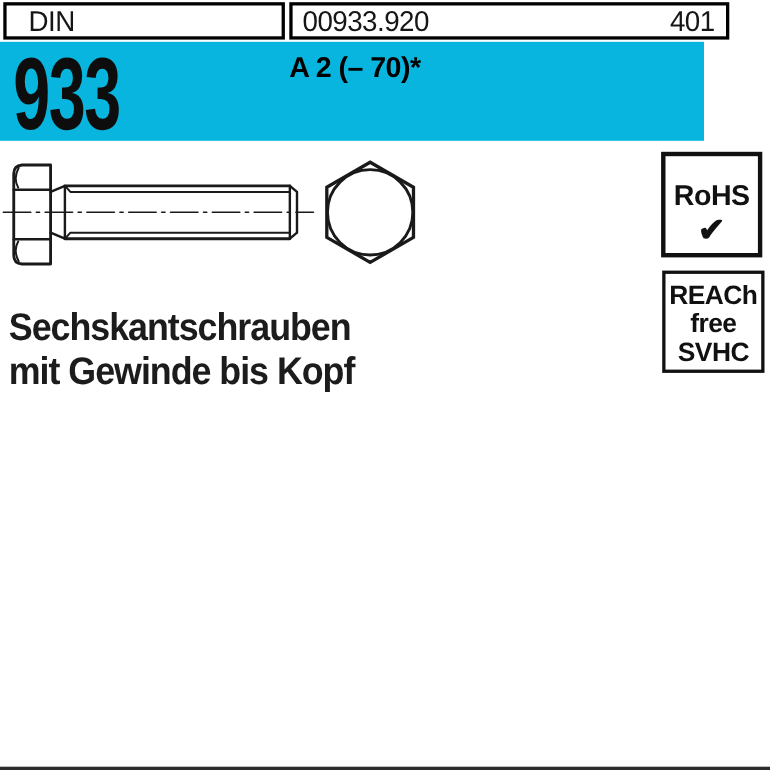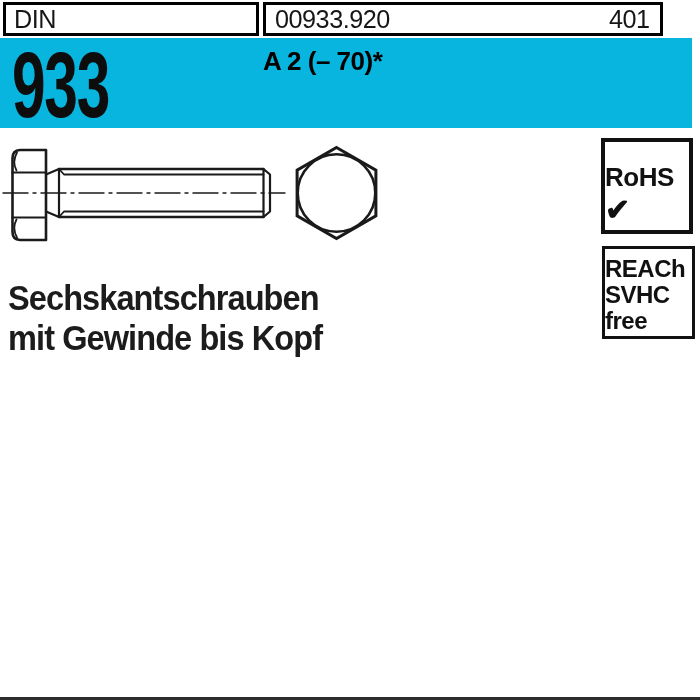--- a/index.html
+++ b/index.html
@@ -8,46 +8,46 @@
     font-family:"Liberation Sans", sans-serif; color:#161616;
   }
   .page { position:absolute; inset:0; background:#ffffff; }
 
   
   .hdr-box {
     position:absolute; top:2px; height:34px; background:#ffffff;
     border:3px solid #000000; box-sizing:border-box;
     display:flex; align-items:center; font-size:26px; line-height:1;
   }
-  .hdr-box-din   { left:3px;   width:256px; padding:0 8px; }
+  .hdr-box-din   { left:3px;   width:256px; padding:0 20px; }
   .hdr-box-right { left:263px; width:400px; padding:0 9px; justify-content:space-between; }
   .hdr-text { letter-spacing:-0.5px; transform:scaleX(0.97); transform-origin:left center; }
 
   
   .band {
-    position:absolute; left:0; top:38px; width:692px; height:90px;
+    position:absolute; left:0; top:38px; width:640px; height:90px;
     background:#08b5de;
   }
   .band-number {
     position:absolute; left:12px; top:6px;
     font-size:93px; font-weight:bold; line-height:0.9; color:#0d0d0d;
     transform:scaleX(0.65); transform-origin:left top; letter-spacing:-2px;
   }
   .band-material {
     position:absolute; left:263px; top:8px;
     font-size:26px; font-weight:bold; color:#000000; letter-spacing:-0.5px;
   }
 
   
   .drawing { position:absolute; left:0; top:140px; width:390px; height:115px; }
 
   
   .badge {
     position:absolute; background:#ffffff; box-sizing:border-box;
-    text-align:left; color:#111111;
+    text-align:center; color:#111111;
   }
   .badge-rohs {
     left:601px; top:138px; width:92px; height:96px;
     border:4px solid #111111; padding-top:20px;
   }
   .badge-rohs .badge-label { font-size:26px; font-weight:bold; letter-spacing:-0.5px; }
   .badge-rohs .badge-check { font-size:30px; font-weight:bold; line-height:1.1; }
   .badge-reach {
     left:602px; top:246px; width:93px; height:93px;
     border:3px solid #111111; padding-top:7px;
@@ -109,22 +109,22 @@
       <circle cx="336.5" cy="53" r="38.8" stroke-width="2.6"></circle>
     </g>
   </svg>
 
   <div class="badge badge-rohs">
     <div class="badge-label">RoHS</div>
     <div class="badge-check">✔</div>
   </div>
   <div class="badge badge-reach">
     <div class="badge-line">REACh</div>
+    <div class="badge-line">free</div>
     <div class="badge-line">SVHC</div>
-    <div class="badge-line">free</div>
   </div>
 
   <div class="title">
     <div>Sechskantschrauben</div>
     <div>mit Gewinde bis Kopf</div>
   </div>
 
   <div class="bottom-rule"></div>
 </div>
 

